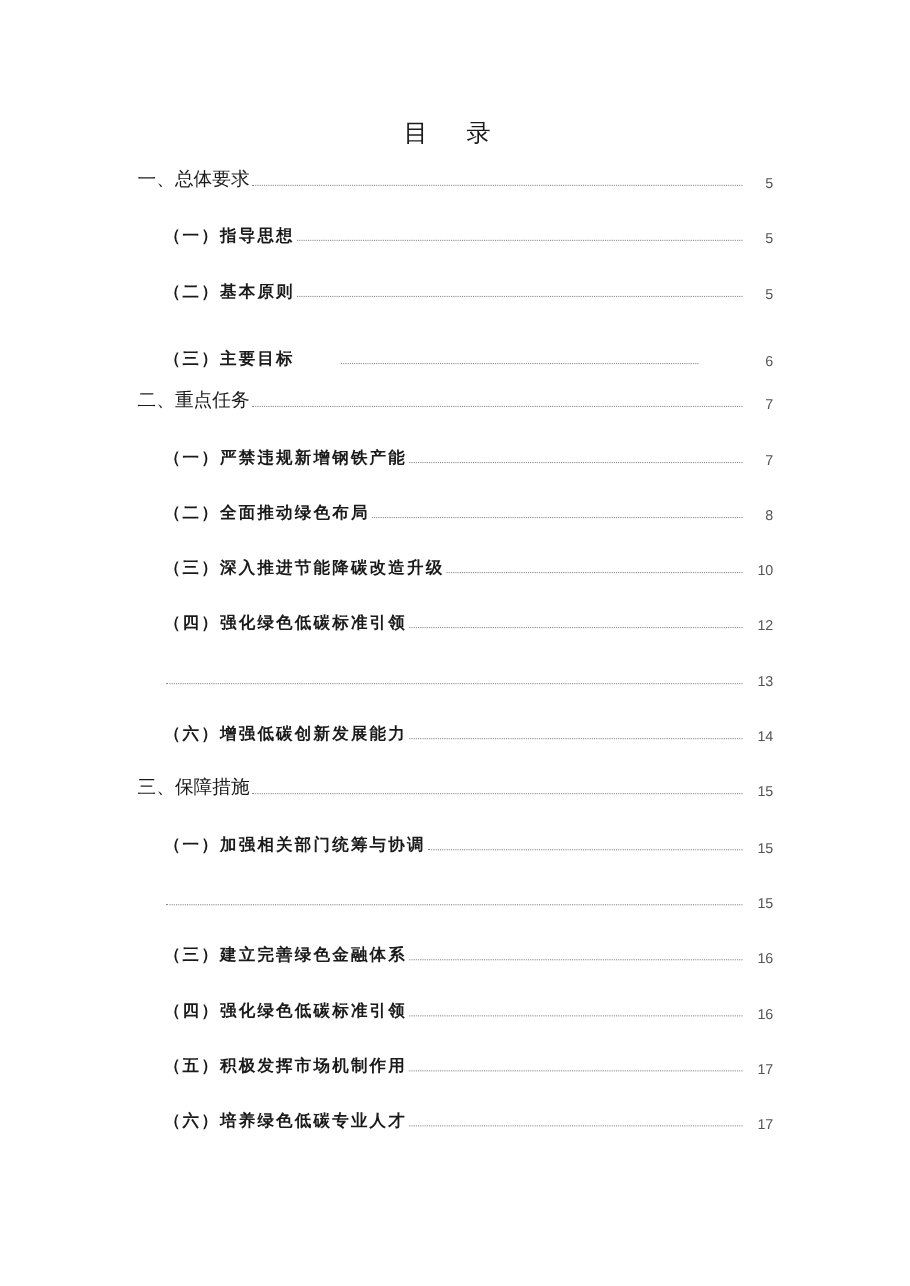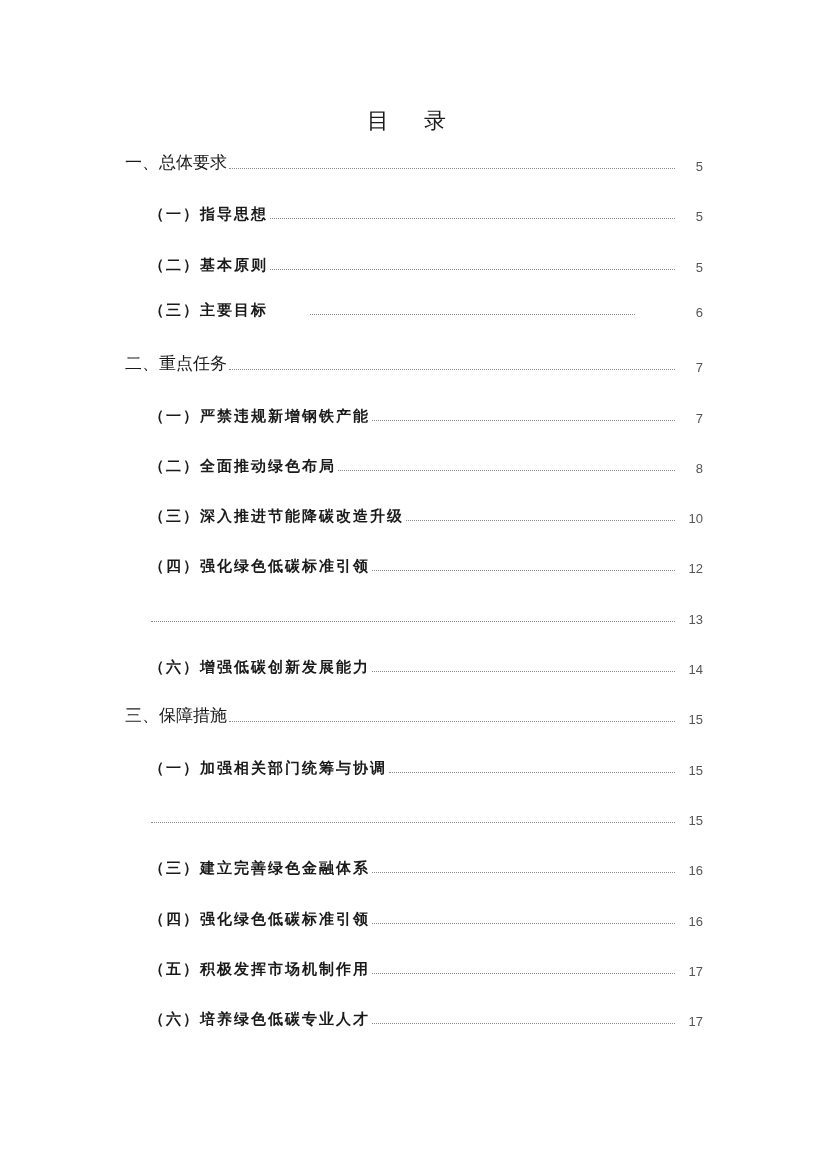--- a/index.html
+++ b/index.html
@@ -31,21 +31,21 @@
     <div class="entry lvl2" style="top: 50.3px; align-items: flex-end;">
       <span class="label">（一）指导思想</span>
       <span class="dots"></span>
       <span class="page">5</span>
     </div>
     <div class="entry lvl2" style="top: 100.6px;">
       <span class="label">（二）基本原则</span>
       <span class="dots"></span>
       <span class="page">5</span>
     </div>
-    <div class="entry lvl2" style="top: 146px; gap: 40px;">
+    <div class="entry lvl2" style="top: 162px; gap: 40px;">
       <span class="label">（三）主要目标</span>
       <span class="dots"></span>
       <span class="page">6</span>
     </div>
     <div class="entry lvl1" style="top: 201.2px;">
       <span class="label">二、重点任务</span>
       <span class="dots"></span>
       <span class="page">7</span>
     </div>
     <div class="entry lvl2" style="top: 251.5px;">

